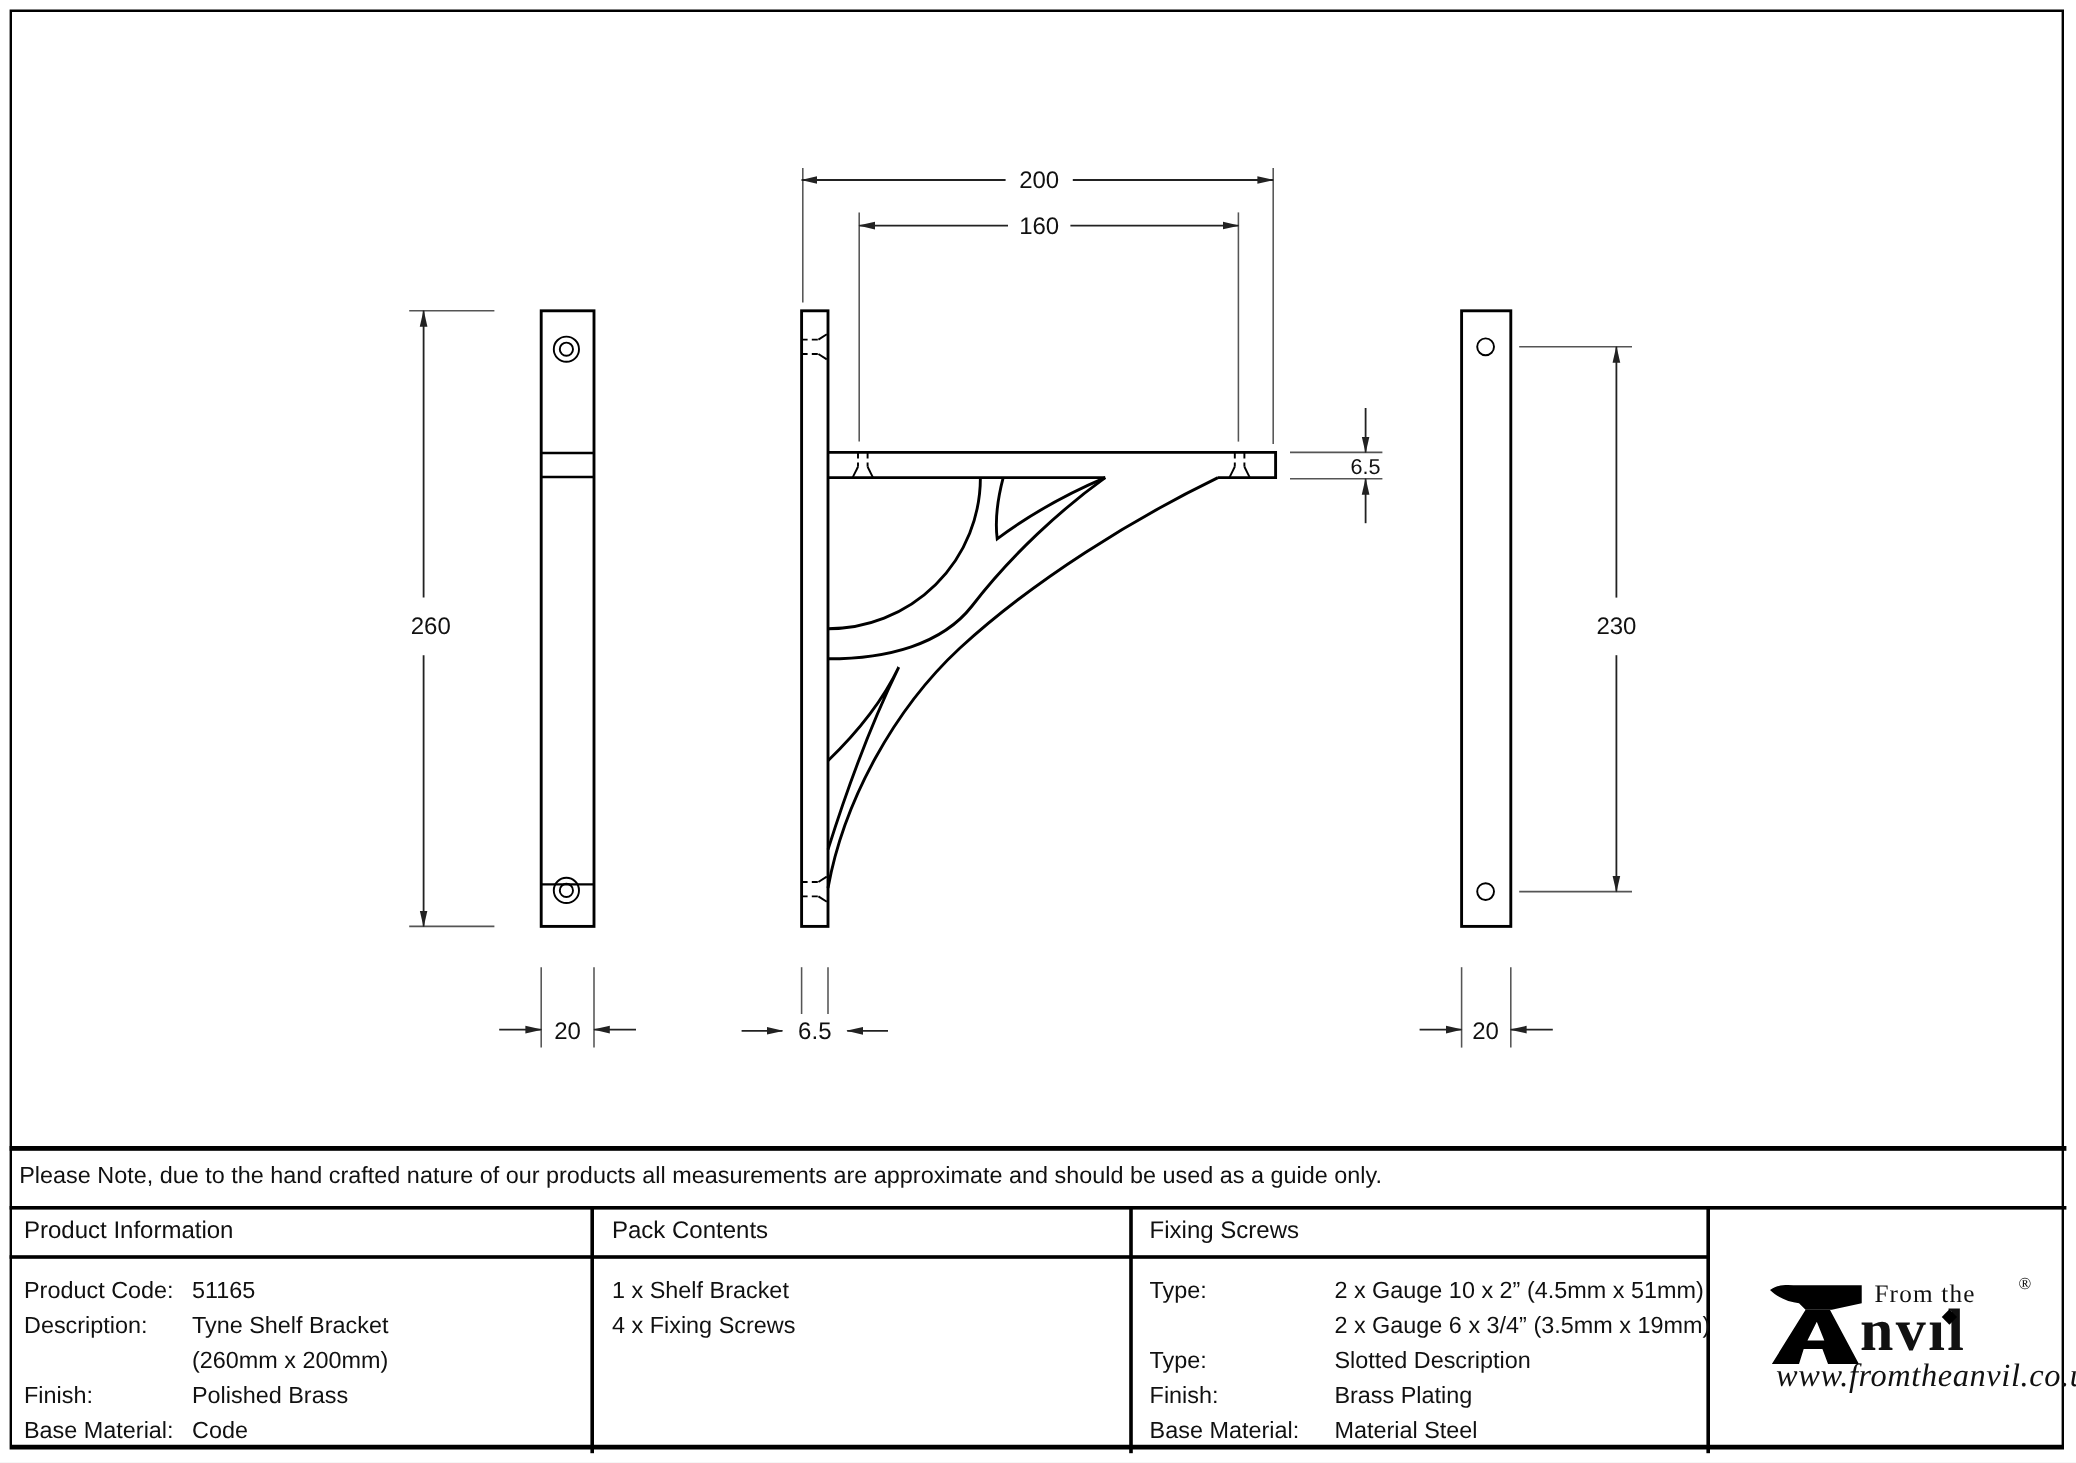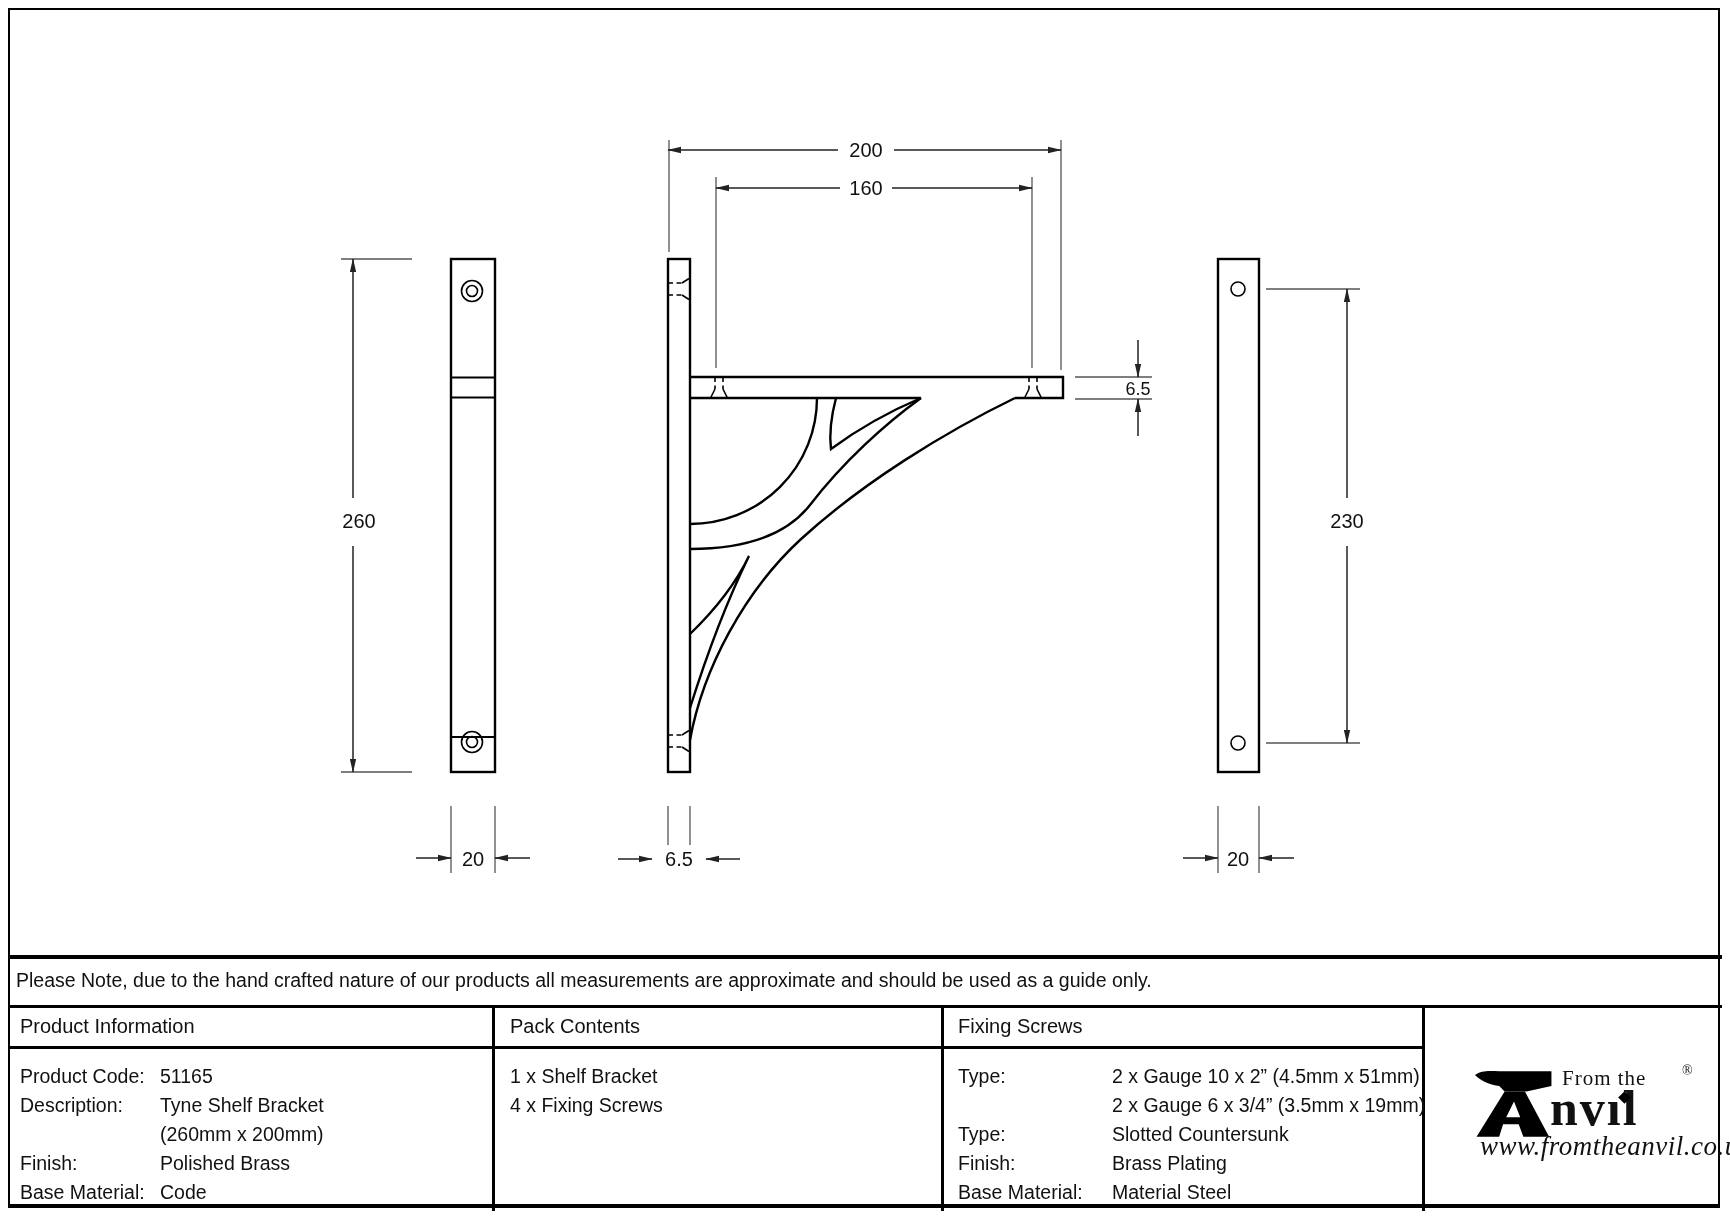--- a/index.html
+++ b/index.html
@@ -196,21 +196,21 @@
   <div>
     <div class="txt" style="left:510px;top:1064px;">1 x Shelf Bracket</div>
     <div class="txt" style="left:510px;top:1093px;">4 x Fixing Screws</div>
   </div>
 
   <div>
     <div class="txt" style="left:958px;top:1064px;">Type:</div>
     <div class="txt" style="left:1112px;top:1064px;text-align:right;">2 x Gauge 10 x 2” (4.5mm x 51mm)</div>
     <div class="txt" style="left:1112px;top:1093px;">2 x Gauge 6 x 3/4” (3.5mm x 19mm)</div>
     <div class="txt" style="left:958px;top:1122px;">Type:</div>
-    <div class="txt" style="left:1112px;top:1122px;">Slotted Countersunk</div>
+    <div class="txt" style="left:1112px;top:1122px;">Slotted Description</div>
     <div class="txt" style="left:958px;top:1151px;">Finish:</div>
     <div class="txt" style="left:1112px;top:1151px;">Brass Plating</div>
     <div class="txt" style="left:958px;top:1180px;">Base Material:</div>
     <div class="txt" style="left:1112px;top:1180px;">Material Steel</div>
   </div>
 
   <div class="logo-cell">
     <svg width="80" height="78" viewBox="0 0 100 100" style="position:absolute;left:50px;top:56px;">
       <path fill="#000" d="M0,18 C9,11 20,13 31,13 L98,13 L98,32 L66,39 L38,39 L31,32
                            C20,31 8,26 0,18 Z"></path>

